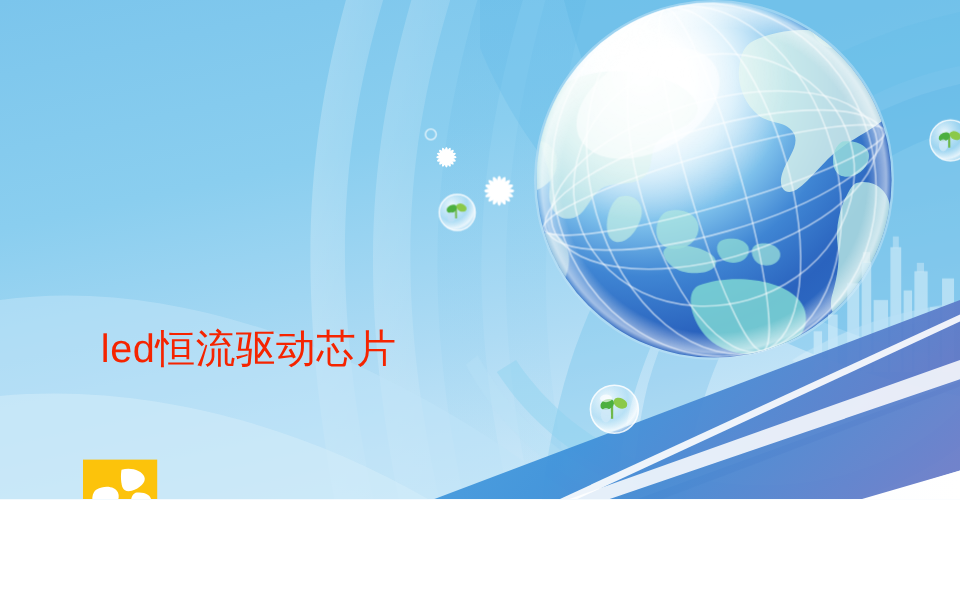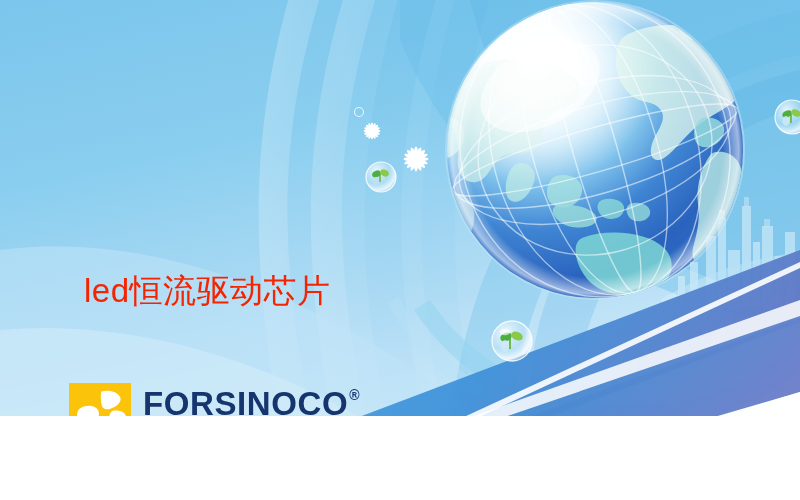--- a/index.html
+++ b/index.html
@@ -350,22 +350,15 @@
     <div id="logo-mark">
       <svg viewBox="0 0 62 62" xmlns="http://www.w3.org/2000/svg">
         <g fill="#FFFFFF">
           <path d="M33.5 8 C42 7 50 11 51.5 16.5 C52.8 21.3 46 25.8 39.5 26.5 C35.6 26.9 33.2 25.6 32.4 23 C31.4 19.7 31.9 12.6 33.5 8 Z" transform="rotate(-8 36 17)"></path>
           <path d="M45 27.5 C51.5 26.8 57 29.5 57 34 C57 38.4 51.8 41.3 46.6 40.6 C42.6 40.1 40 37.6 40.2 34.3 C40.4 31.2 42.1 27.8 45 27.5 Z"></path>
           <path d="M11.5 25 C18.5 21 27 22.5 29.3 27.5 C31.6 32.5 27.6 40.5 21.2 43.5 C16.2 45.8 11.2 44.2 9.3 39.8 C7.1 34.8 7.3 27.4 11.5 25 Z"></path>
           <path d="M35.5 33.5 C42 31.5 49 34.5 50 40.5 C51 46.8 44.5 52.5 37.5 52.5 C32.4 52.5 29.2 49.4 29.6 44.5 C30 39.3 31.6 34.7 35.5 33.5 Z"></path>
         </g>
       </svg>
     </div>
-    <div id="logo-words">
-      <div id="logo-name">
-        <span>FORSINOCO</span>
-        <span id="logo-reg">®</span>
-      </div>
-      <div id="logo-tag">For Your Happiness &amp; Dreams</div>
-    </div>
   </div>
 
 </div>
 
 </body></html>

